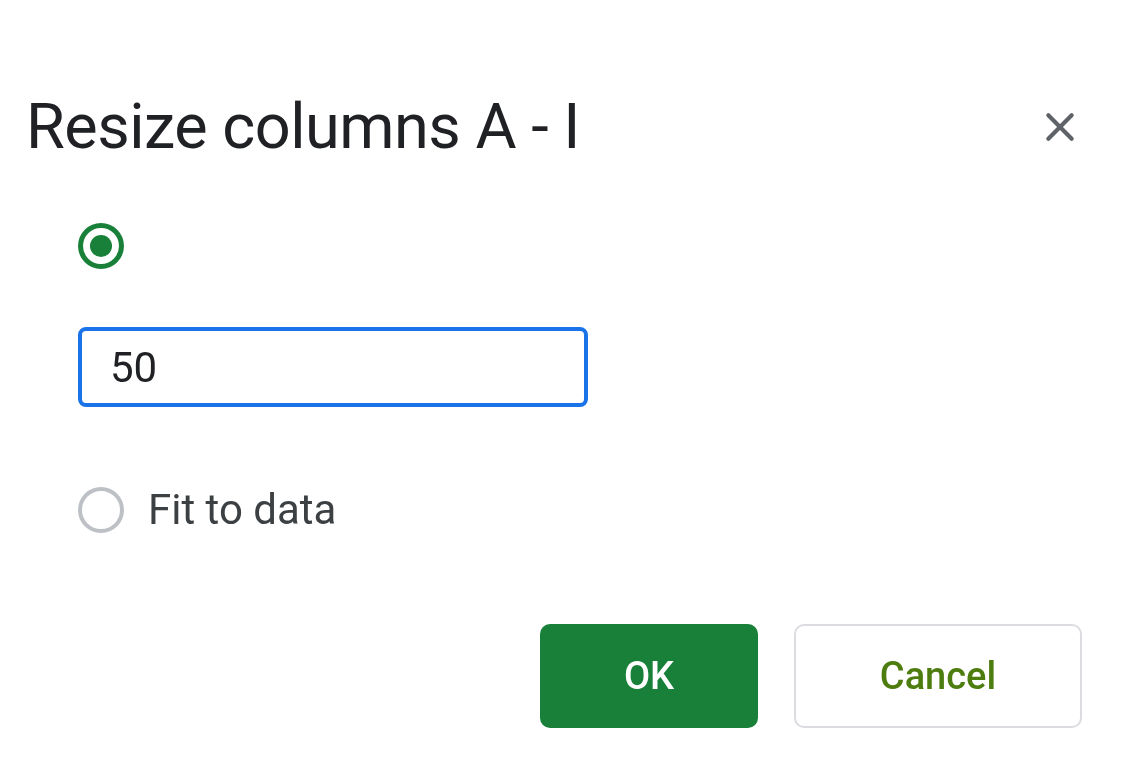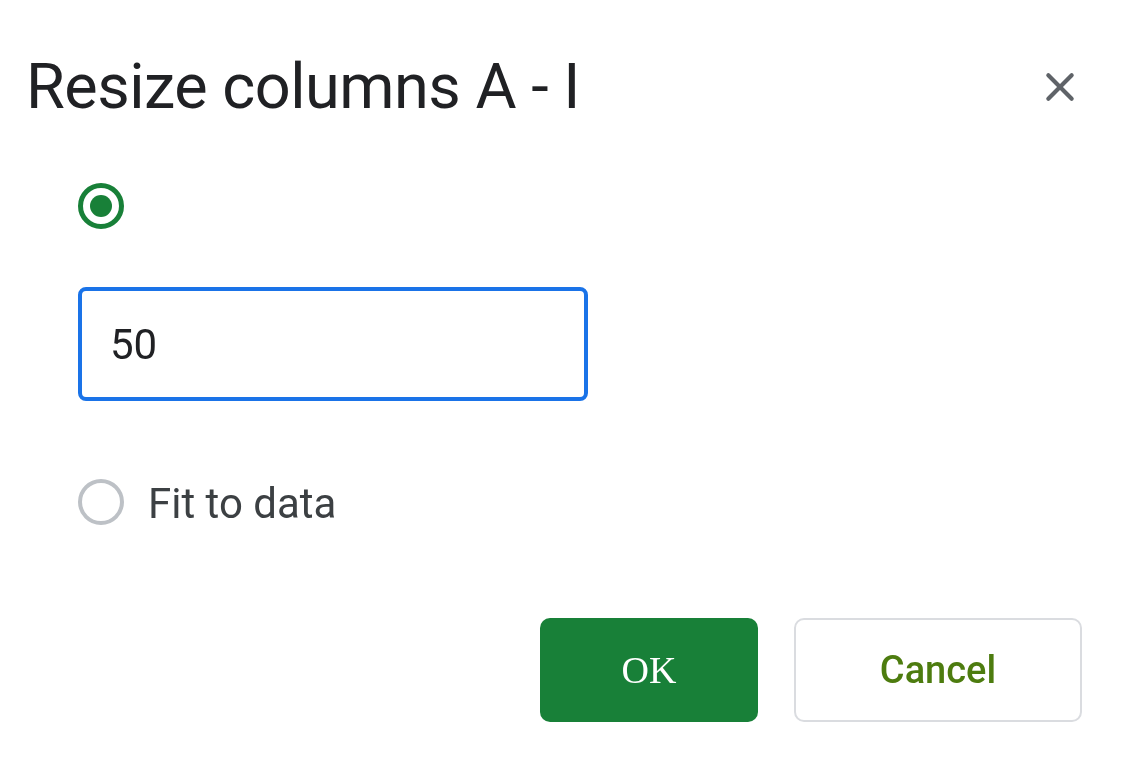--- a/index.html
+++ b/index.html
@@ -21,20 +21,21 @@
       height: 100%;
       padding: 0;
       background: #ffffff;
     }
 
     .dialog-header {
       display: flex;
       align-items: center;
       justify-content: space-between;
       padding: 50px 58px 30px 26px;
+      margin-top: 40px;
     }
 
     .dialog-title {
       font-size: 63px;
       font-weight: 400;
       color: #202124;
       letter-spacing: -0.5px;
     }
 
     .close-button {
@@ -105,33 +106,34 @@
 
     .radio-label {
       font-size: 42px;
       color: #3c4043;
       font-weight: 400;
     }
 
     .width-input {
       margin: 58px 0 78px 0;
       width: 510px;
-      height: 114px;
+      height: 80px;
       border: 4px solid #1a73e8;
       border-radius: 8px;
       padding: 0 28px;
       font-size: 42px;
       color: #202124;
       font-family: inherit;
       outline: none;
       background: #fff;
     }
 
     .fit-option {
       display: flex;
+      align-items: center;
       gap: 24px;
     }
 
     .dialog-footer {
       display: flex;
       justify-content: flex-end;
       gap: 36px;
       padding: 60px 64px 60px 26px;
     }
 
@@ -146,21 +148,20 @@
       align-items: center;
       justify-content: center;
       padding: 0 40px;
     }
 
     .btn-primary {
       background: #188038;
       color: #ffffff;
       border: none;
       min-width: 218px;
-      font-family: Liberation Serif, serif;
     }
 
     .btn-secondary {
       background: #ffffff;
       color: #4d7c0f;
       border: 2px solid #dadce0;
       min-width: 288px;
     }
   </style>
 </head>

